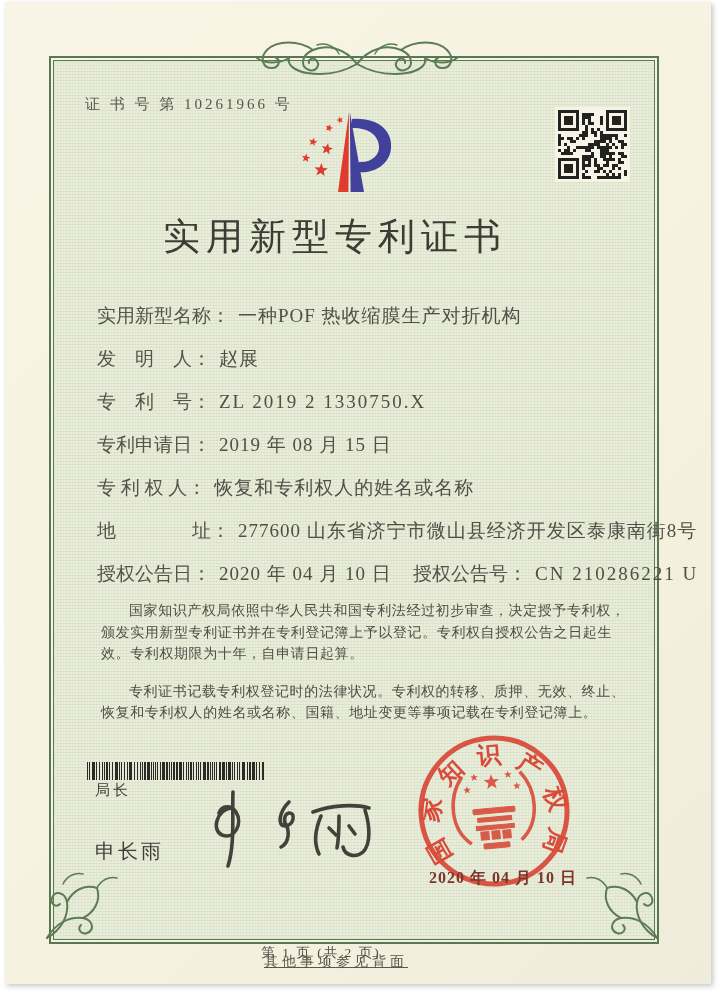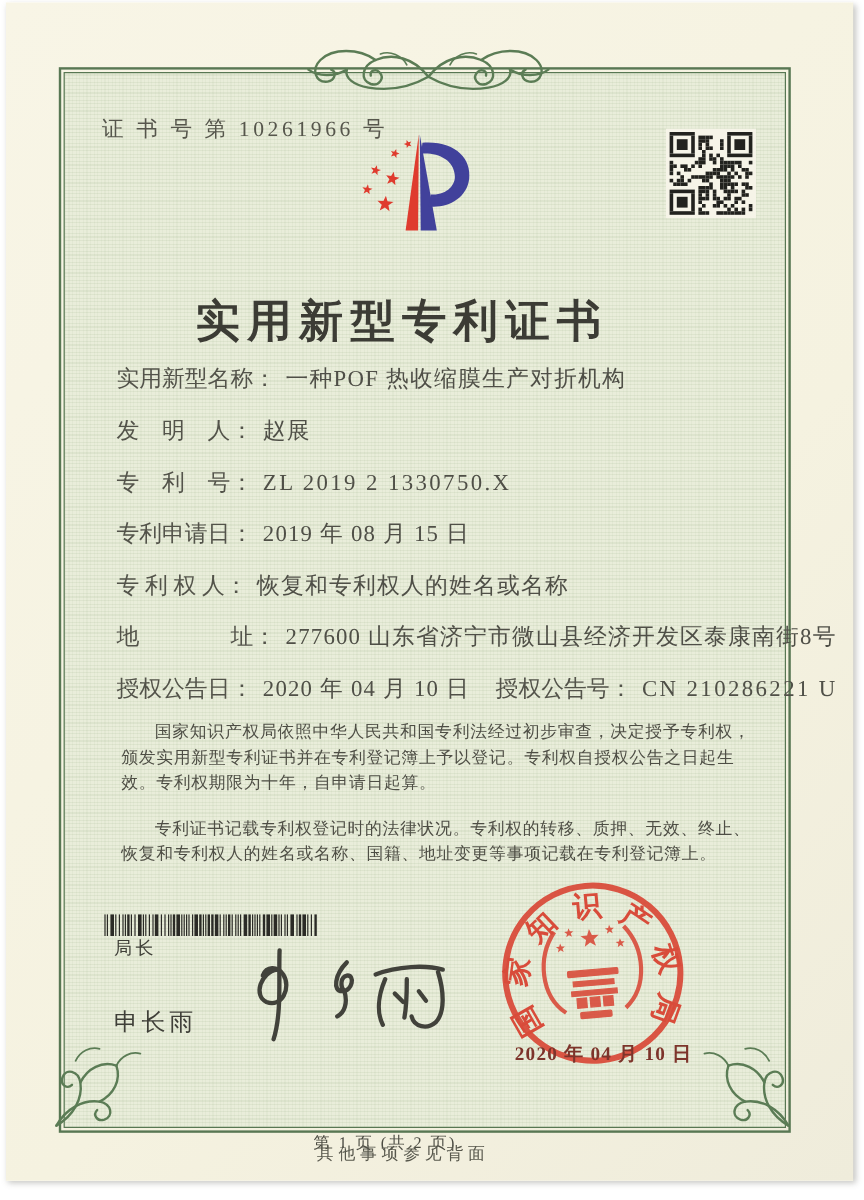--- a/index.html
+++ b/index.html
@@ -20,40 +20,40 @@
   }
   #frame .inner{
     position:absolute;inset:2px;border:1px solid #587753;
     background-color:#e9edda;
     background-image:
       repeating-linear-gradient(0deg, rgba(120,150,100,.10) 0 1px, transparent 1px 3px),
       repeating-linear-gradient(90deg, rgba(120,150,100,.06) 0 1px, transparent 1px 3px);
   }
   .orn{position:absolute;pointer-events:none;}
   .abs{position:absolute;}
-  #cert-number{left:80px;top:93px;font-size:18px;letter-spacing:3px;color:#56564c;}
+  #cert-number{left:80px;top:93px;font-size:15px;letter-spacing:3px;color:#56564c;}
   #title{
     left:30px;top:210px;width:600px;text-align:center;
-    font-size:37px;font-weight:bold;color:#3c3c35;letter-spacing:6px;margin-top:31px;
+    font-size:37px;font-weight:normal;color:#3c3c35;letter-spacing:6px;
   }
   .row{left:92px;height:22px;font-size:19px;color:#52524a;white-space:nowrap;}
   .row .lbl{color:#53534a;}
   .row .val{margin-left:8px;letter-spacing:1px;color:#4f4f47;}
   .row .val.num{letter-spacing:2px;}
   .pair2{position:absolute;left:316px;top:0;}
   #paras{left:80px;top:582px;width:568px;font-size:14px;line-height:21.5px;
     letter-spacing:.6px;color:#4e4e45;}
   #paras p{margin:16px;text-indent:2em;}
   #officer-title{left:90px;top:779px;font-size:15px;letter-spacing:3px;color:#3f3f38;}
   #officer-name{left:90px;top:836px;font-size:20px;letter-spacing:3px;color:#3f3f38;}
   #seal-date{left:424px;top:866px;font-size:16px;letter-spacing:1px;color:#7d342b;font-weight:bold;}
   #page-num{left:116px;top:914px;width:400px;text-align:center;font-size:13.5px;
     letter-spacing:2px;color:#4c4c43;margin-top:28px;}
   #back-note{left:131px;top:951px;width:400px;text-align:center;font-size:14px;
-    letter-spacing:4px;color:#57574c;}
+    letter-spacing:4px;color:#57574c;text-decoration:underline;}
   #seal-wrap{left:408px;top:728px;width:162px;height:162px;transform:rotate(-5deg);opacity:.93;}
   svg text{font-family:"Liberation Serif","DejaVu Serif",serif;}
 </style>
 </head>
 <body>
 
 <div id="paper">
 
   <div id="frame">
     <div class="inner"></div>

